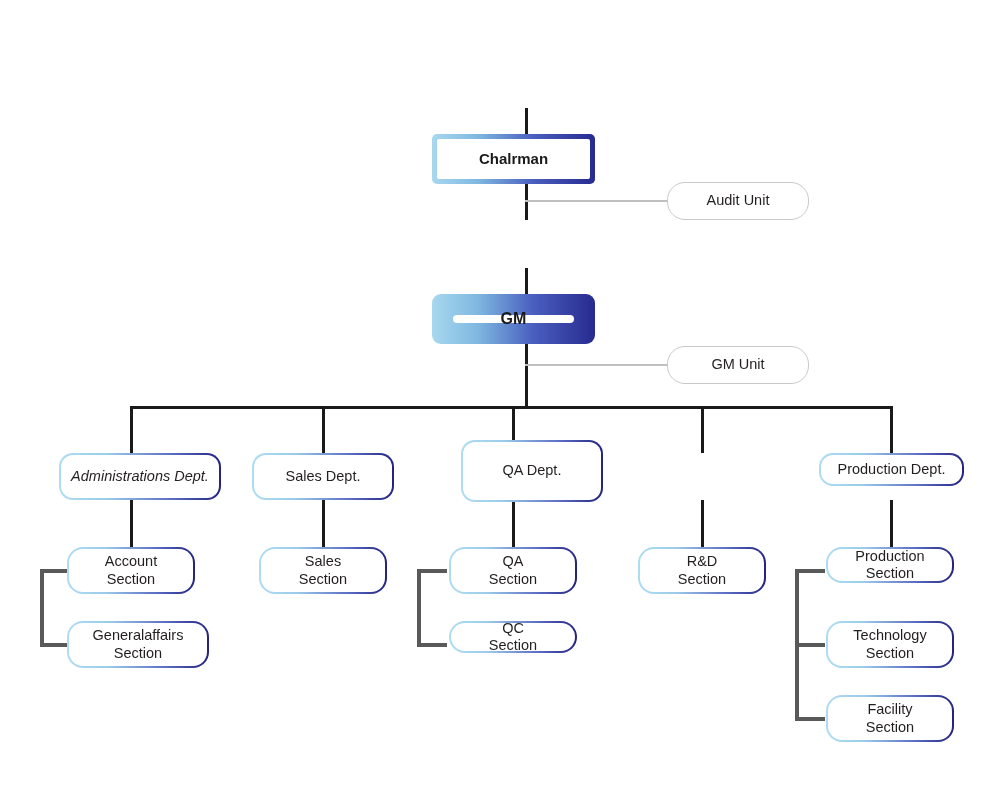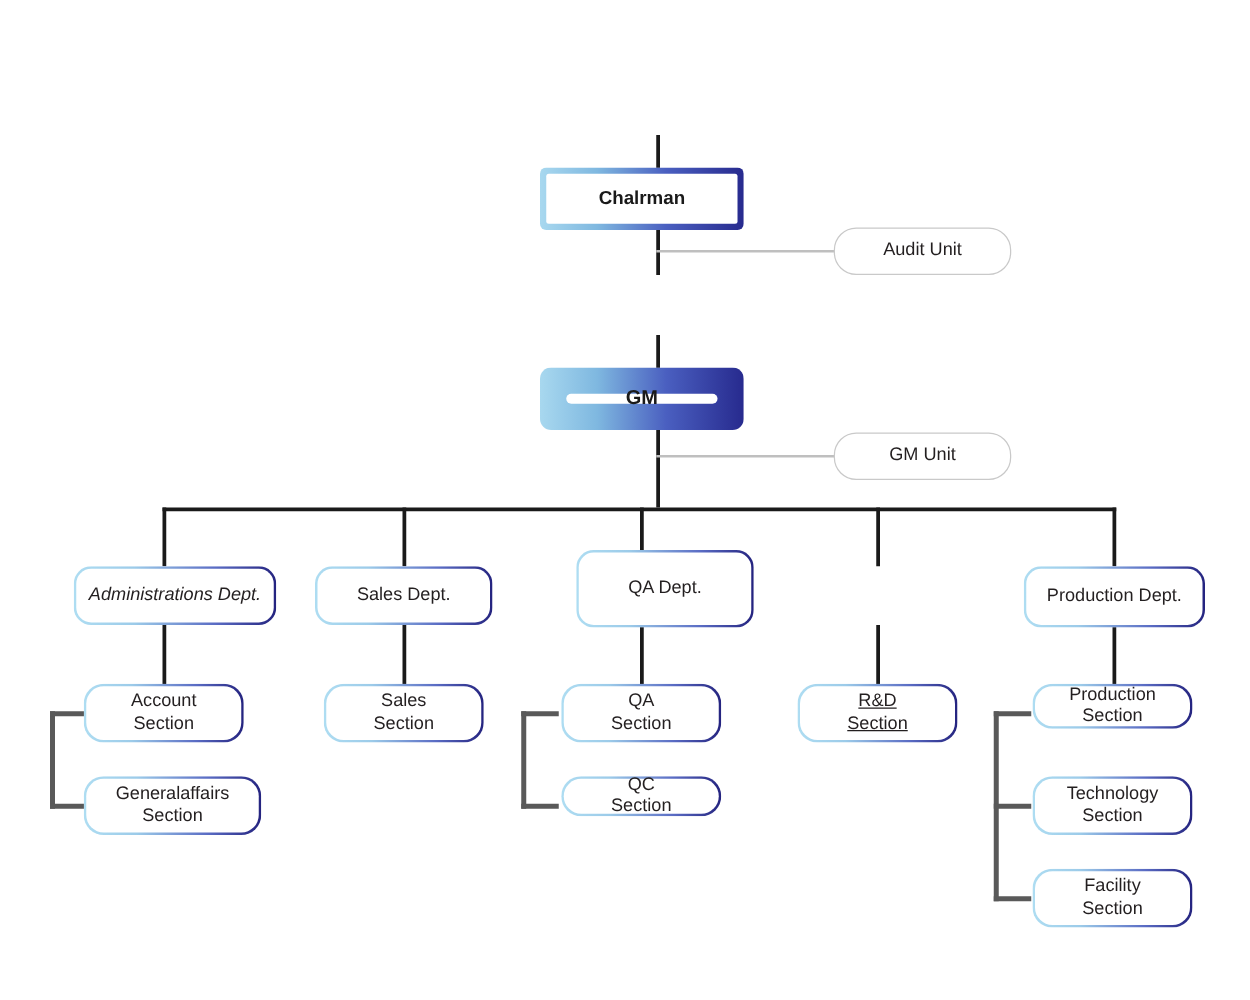--- a/index.html
+++ b/index.html
@@ -195,21 +195,21 @@
 
   <div class="node node-dept" style="left:252px; top:453px; width:142px; height:47px;">
     <span class="inner">Sales Dept.</span>
   </div>
 
   <div class="node node-dept" style="left:442px; top:440px; width:142px; height:62px;margin-left:19px;">
     <span class="inner">QA Dept.</span>
   </div>
 
 
-  <div class="node node-dept" style="left:819px; top:453px; width:145px; height:49px;">
+  <div class="node node-dept" style="left:819px; top:453px; width:145px; height:33px;">
     <span class="inner">Production Dept.</span>
   </div>
 
   <div class="node node-section" style="left:67px; top:547px; width:128px; height:47px;">
     <span class="inner">Account
 Section</span>
   </div>
 
   <div class="node node-section" style="left:67px; top:621px; width:142px; height:47px;">
     <span class="inner">Generalaffairs
@@ -224,21 +224,21 @@
   <div class="node node-section" style="left:449px; top:547px; width:128px; height:47px;">
     <span class="inner">QA
 Section</span>
   </div>
 
   <div class="node node-section" style="left:449px; top:621px; width:128px; height:32px;">
     <span class="inner">QC
 Section</span>
   </div>
 
-  <div class="node node-section" style="left:638px; top:547px; width:128px; height:47px;text-decoration:underline;">
+  <div class="node node-section" style="left:638px; top:547px; width:128px; height:47px;">
     <span class="inner">R&amp;D
 Section</span>
   </div>
 
   <div class="node node-section" style="left:826px; top:547px; width:128px; height:36px;">
     <span class="inner">Production
 Section</span>
   </div>
 
   <div class="node node-section" style="left:826px; top:621px; width:128px; height:47px;">

